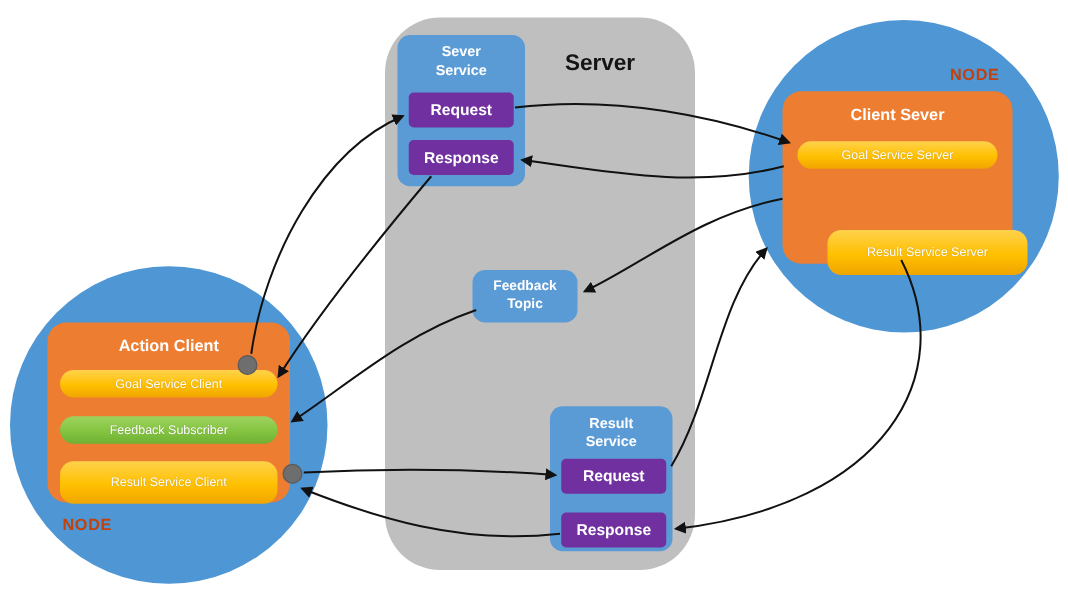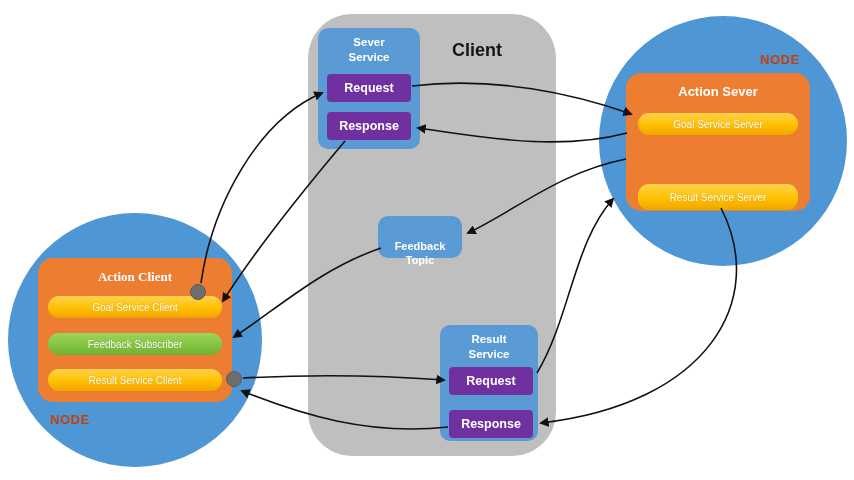--- a/index.html
+++ b/index.html
@@ -16,60 +16,60 @@
   .circle-left { left:8px; top:213px; width:254px; height:254px; }
   .node-label { color:#c2410c; font-weight:bold; font-size:13px; letter-spacing:.5px; }
   .node-right { left:760px; top:52px; }
   .node-left { left:50px; top:412px; }
 
   .svc { background:#5b9bd5; border-radius:10px; color:#fff; font-weight:bold; text-align:center; }
   .svc-title { width:62px; margin:0 auto; padding-top:7px; font-size:11.5px; line-height:1.3; }
   .goal-box { left:318px; top:28px; width:102px; height:121px; }
   .result-box { left:440px; top:325px; width:98px; height:116px; }
   .topic-box { left:378px; top:216px; width:84px; height:42px; }
-  .topic-box .svc-title { padding-top:23px; font-size:11px; }
+  .topic-box .svc-title { padding-top:6px; font-size:11px; }
 
   .pr { background:#7030a0; border-radius:4px; color:#fff; font-weight:bold; font-size:12.5px;
         display:flex; align-items:center; justify-content:center; }
   .goal-req  { left:327px; top:74px;  width:84px; height:28px; }
   .goal-res  { left:327px; top:112px; width:84px; height:28px; }
   .res-req   { left:449px; top:367px; width:84px; height:28px; }
   .res-res   { left:449px; top:410px; width:84px; height:28px; }
 
   .panel { background:#ed7d31; border-radius:15px; }
   .server-panel { left:626px; top:73px; width:184px; height:138px; }
   .client-panel { left:38px; top:258px; width:194px; height:144px; }
   .panel-title { color:#fff; font-weight:bold; font-size:13px; text-align:center; width:100%; }
   .server-title { left:626px; top:84px; width:184px; }
-  .client-title { left:38px; top:269px; width:194px;font-family:Liberation Serif, serif; }
+  .client-title { left:38px; top:269px; width:194px; }
 
   .pill { border-radius:11px; color:#fff; font-weight:normal; font-size:10px;
           display:flex; align-items:center; justify-content:center; text-shadow:0 0 1px rgba(0,0,0,.25); }
   .pill-yellow { background:linear-gradient(180deg,#ffd24d 0%, #ffc000 55%, #f0a500 100%); }
   .pill-green  { background:linear-gradient(180deg,#9ed35e 0%, #84c441 55%, #6faf33 100%); }
   .sp1 { left:638px; top:113px; width:160px; height:22px; }
   .sp2 { left:638px; top:149px; width:160px; height:22px; }
-  .sp3 { left:638px; top:184px; width:160px; height:26px; }
+  .sp3 { left:662px; top:184px; width:160px; height:36px; }
   .cp1 { left:48px; top:296px; width:174px; height:22px; }
   .cp2 { left:48px; top:333px; width:174px; height:22px; }
-  .cp3 { left:48px; top:369px; width:174px; height:22px; }
+  .cp3 { left:48px; top:369px; width:174px; height:34px; }
 
   .dot { width:16px; height:16px; border-radius:50%; background:#6e6e6e; border:1px solid #5a5a5a; }
   .dot1 { left:190px; top:284px; }
   .dot2 { left:226px; top:371px; }
 
   .wires { left:0; top:0; width:854px; height:480px; pointer-events:none; }
 </style>
 </head>
 <body>
 
 <div class="stage">
 
   <div class="abs action-bg"></div>
-  <div class="abs action-title">Client</div>
+  <div class="abs action-title">Server</div>
 
   <div class="abs circle circle-right"></div>
   <div class="abs node-label node-right">NODE</div>
   <div class="abs circle circle-left"></div>
   <div class="abs node-label node-left">NODE</div>
 
   <div class="abs svc goal-box">
     <div class="svc-title">Sever Service</div>
   </div>
   <div class="abs pr goal-req">Request</div>
@@ -79,21 +79,21 @@
     <div class="svc-title">Feedback Topic</div>
   </div>
 
   <div class="abs svc result-box">
     <div class="svc-title">Result Service</div>
   </div>
   <div class="abs pr res-req">Request</div>
   <div class="abs pr res-res">Response</div>
 
   <div class="abs panel server-panel"></div>
-  <div class="abs panel-title server-title">Action Sever</div>
+  <div class="abs panel-title server-title">Client Sever</div>
   <div class="abs pill pill-yellow sp1">Goal Service Server</div>
   <div class="abs pill pill-yellow sp3">Result Service Server</div>
 
   <div class="abs panel client-panel"></div>
   <div class="abs panel-title client-title">Action Client</div>
   <div class="abs pill pill-yellow cp1">Goal Service Client</div>
   <div class="abs pill pill-green  cp2">Feedback Subscriber</div>
   <div class="abs pill pill-yellow cp3">Result Service Client</div>
 
   <div class="abs dot dot1"></div>

